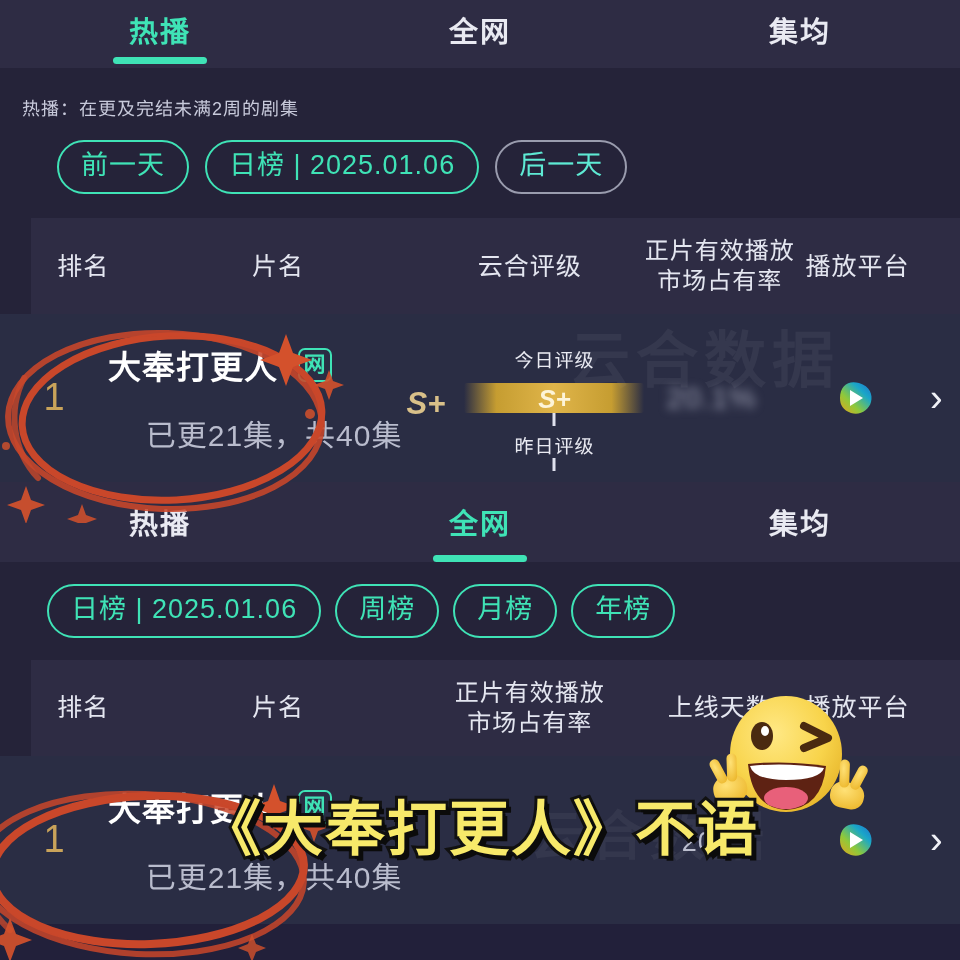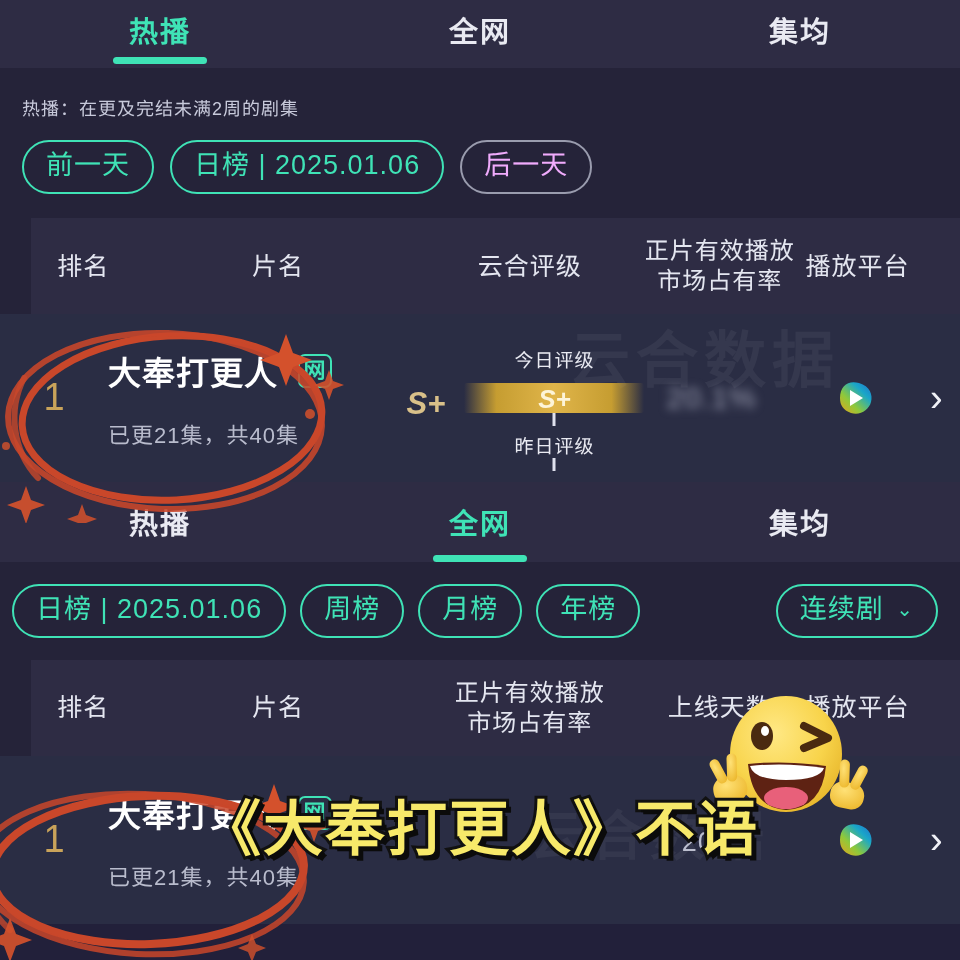--- a/index.html
+++ b/index.html
@@ -69,37 +69,38 @@
     font-size: 18px;
     letter-spacing: 1px;
     padding: 26px 22px 0 22px;
   }
 
   .pillrow {
     display: flex;
     align-items: center;
     gap: 16px;
     padding: 20px 22px 24px 22px;
+    margin-left: 35px;
   }
   .pillrow.two { padding: 22px 22px 22px 12px; gap: 14px; }
 
   .pill {
     border: 2px solid #3fe3b6;
     color: #3fe3b6;
     border-radius: 32px;
     font-size: 27px;
     letter-spacing: 1px;
     padding: 7px 22px 9px 22px;
     white-space: nowrap;
     background: transparent;
     cursor: pointer;
     user-select: none;
     line-height: 1.25;
   }
-  .pill.muted { border-color: #9a9cae; color: #f0abfc; }
+  .pill.muted { border-color: #9a9cae; color: #5eead4; }
   .pill .chev-d {
     display: inline-block;
     margin-left: 4px;
     font-size: 20px;
     vertical-align: 2px;
   }
   .spacer { flex: 1 1 auto; }
 
   
   .thead {
@@ -152,23 +153,24 @@
     border: 2px solid #3fe3b6;
     border-radius: 7px;
     color: #3fe3b6;
     font-size: 22px;
     font-weight: 700;
     line-height: 30px;
     text-align: center;
   }
   .title-sub {
     color: #b9bccd;
-    font-size: 22px;
+    font-size: 30px;
     margin-top: 22px;
     letter-spacing: 1px;
+    text-align: right;
   }
 
   
   .grade-wrap { position: relative; height: 118px; }
   .grade-left {
     position: absolute; left: 4px; top: 47px;
     color: #d9c089; font-size: 31px;
     font-style: italic; font-weight: 700;
   }
   .grade-bar {
@@ -389,24 +391,20 @@
     </div>
   </div>
 
   <div class="section">
     <div class="pillrow two">
       <div class="pill">日榜 | 2025.01.06</div>
       <div class="pill">周榜</div>
       <div class="pill">月榜</div>
       <div class="pill">年榜</div>
       <div class="spacer"></div>
-      <div class="pill">
-        <span>连续剧</span>
-        <span class="chev-d">⌄</span>
-      </div>
     </div>
 
     <div class="thead">
       <div class="th c-rank">排名</div>
       <div class="th c-title">片名</div>
       <div class="th c-share two-line" style="width:230px">
         <div>正片有效播放</div>
         <div>市场占有率</div>
       </div>
       <div class="th c-share">上线天数</div>

